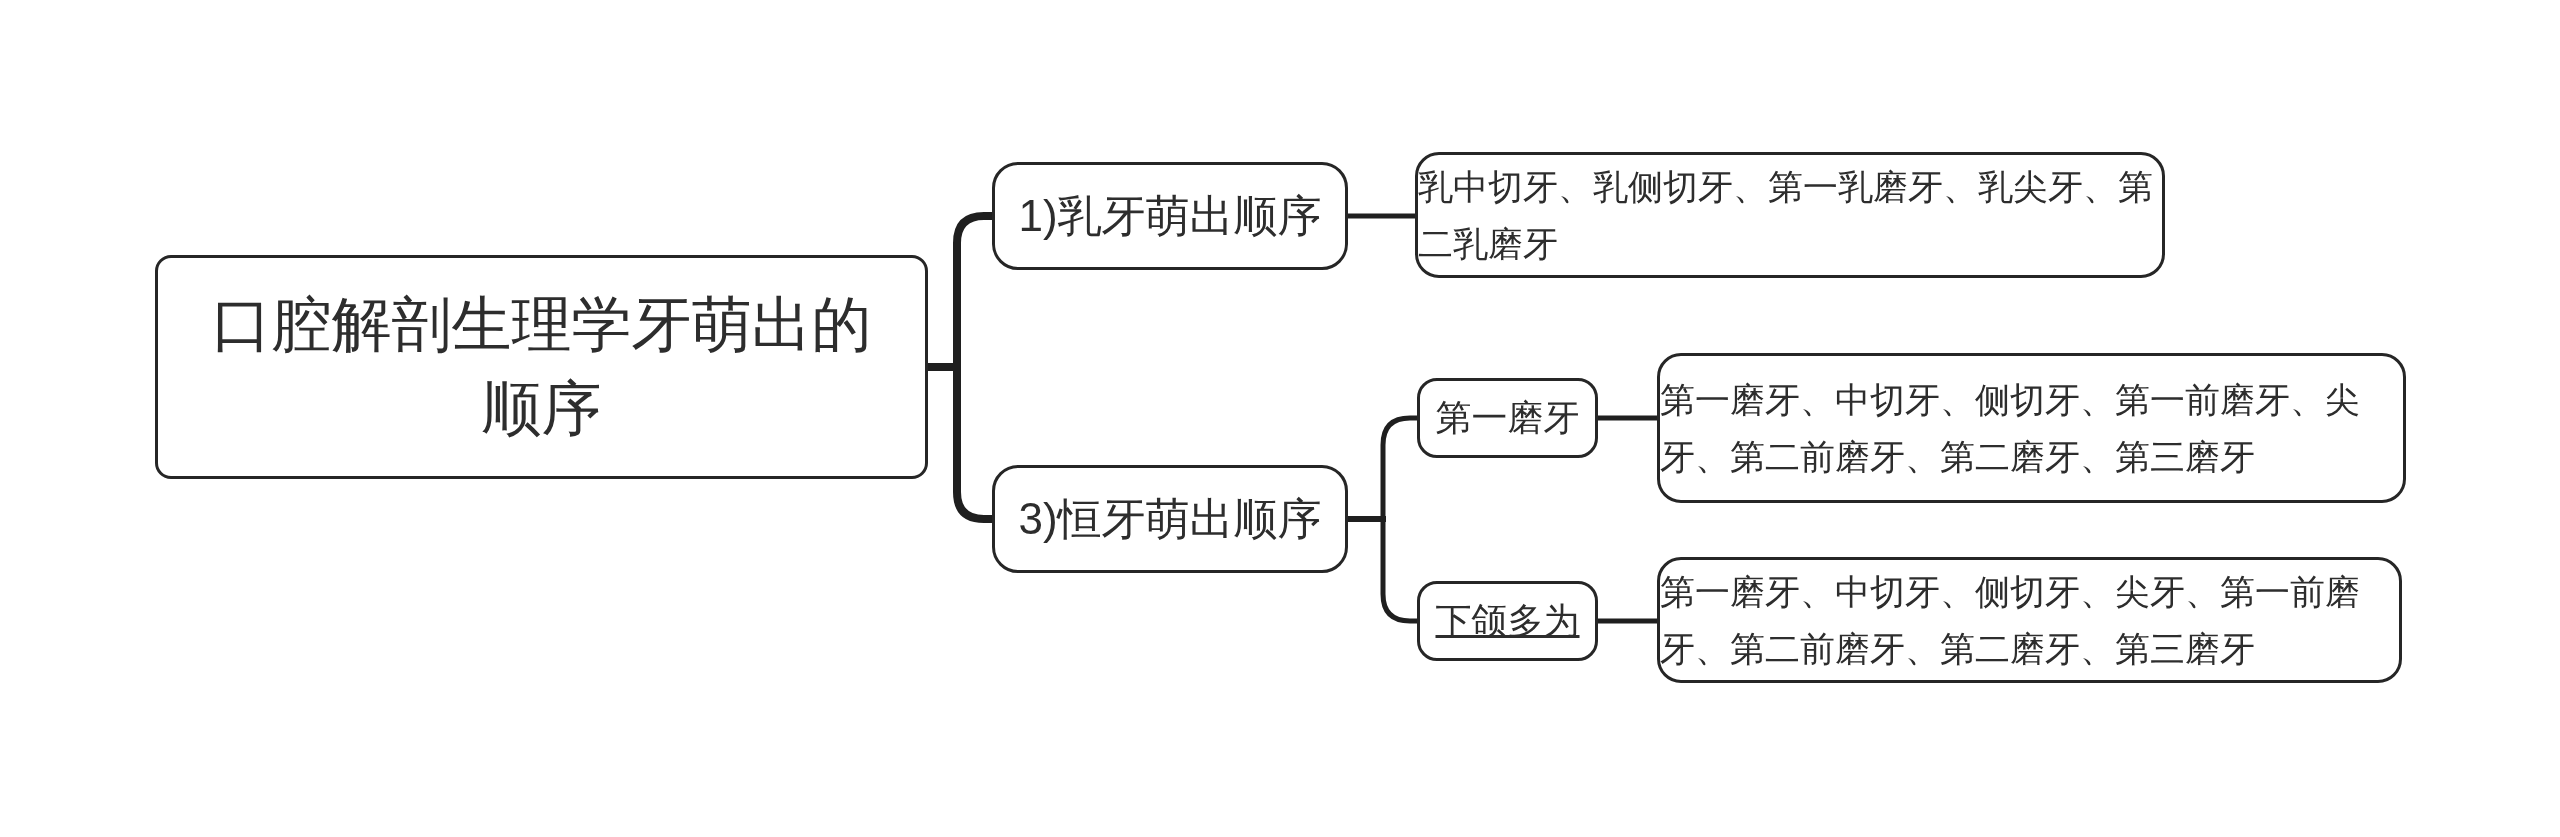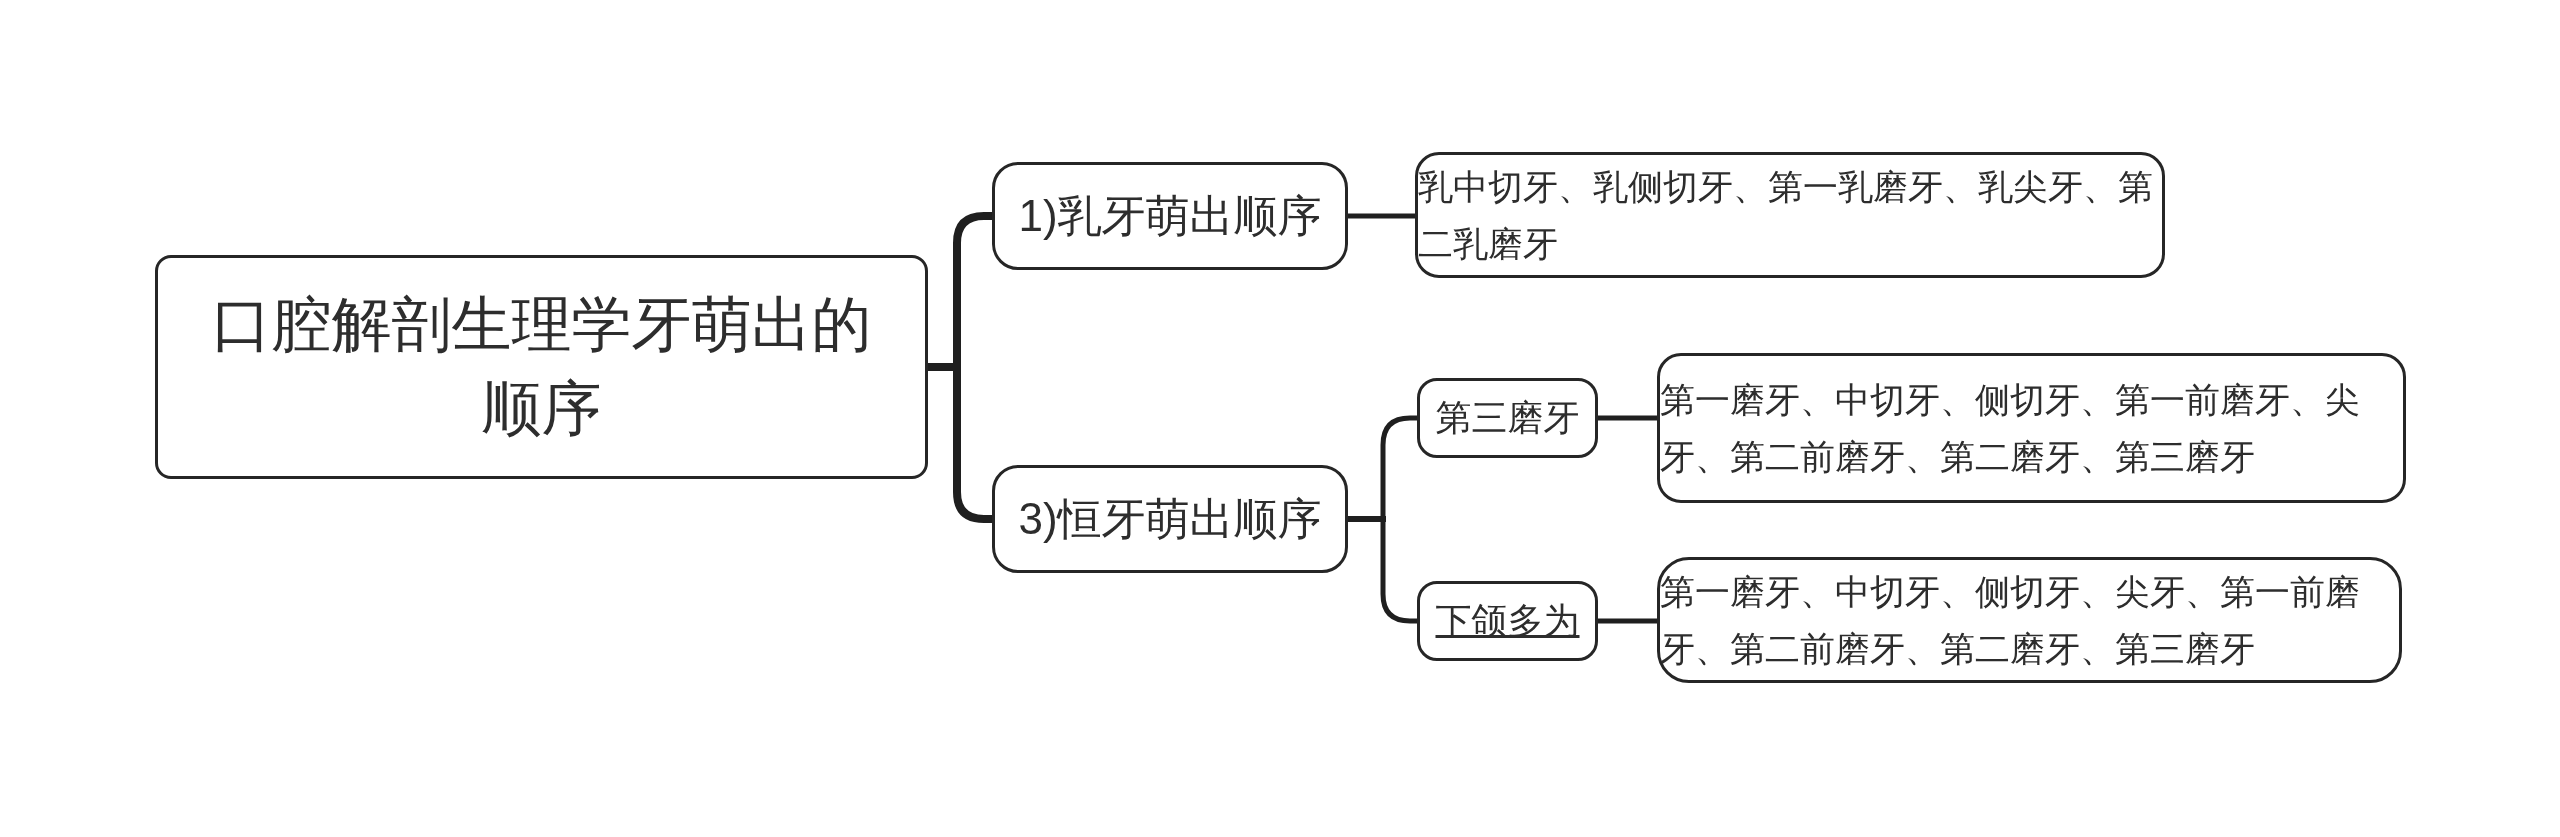--- a/index.html
+++ b/index.html
@@ -62,21 +62,21 @@
   .node-leaf {
     border-radius: 24px;
     font-size: 35px;
     line-height: 57px;
     justify-content: flex-start;
     text-align: left;
     padding: 0 0;
   }
   #leaf-primary { left: 1415px; top: 152px; width: 750px; height: 126px; }
   #leaf-upper   { left: 1657px; top: 353px; width: 749px; height: 150px; align-items: center; }
-  #leaf-lower   { left: 1657px; top: 557px; width: 745px; height: 126px; border-radius: 32px; }
+  #leaf-lower   { left: 1657px; top: 557px; width: 745px; height: 126px; }
 </style>
 </head>
 <body>
 
 <svg id="connector-layer" viewBox="0 0 2560 837" xmlns="http://www.w3.org/2000/svg" fill="none" stroke="#1f1f1f">
   <path d="M 924 367 H 957" stroke-width="8"></path>
   <path d="M 992 216 H 984 Q 957 216 957 243 V 492 Q 957 519 984 519 H 992" stroke-width="8"></path>
   <path d="M 1346 216 H 1416" stroke-width="5"></path>
   <path d="M 1346 519 H 1386" stroke-width="6"></path>
   <path d="M 1417 418 H 1410 Q 1383 418 1383 445 V 594 Q 1383 621 1410 621 H 1417" stroke-width="5"></path>
@@ -94,21 +94,21 @@
 
 <div class="node node-leaf" id="leaf-primary">
   <span>乳中切牙、乳侧切牙、第一乳磨牙、乳尖牙、第二乳磨牙</span>
 </div>
 
 <div class="node node-branch" id="branch-permanent">
   <span>3)恒牙萌出顺序</span>
 </div>
 
 <div class="node node-sub" id="sub-upper">
-  <span>第三磨牙</span>
+  <span>第一磨牙</span>
 </div>
 
 <div class="node node-leaf" id="leaf-upper">
   <span>第一磨牙、中切牙、侧切牙、第一前磨牙、尖牙、第二前磨牙、第二磨牙、第三磨牙</span>
 </div>
 
 <div class="node node-sub" id="sub-lower">
   <span>下颌多为</span>
 </div>
 

